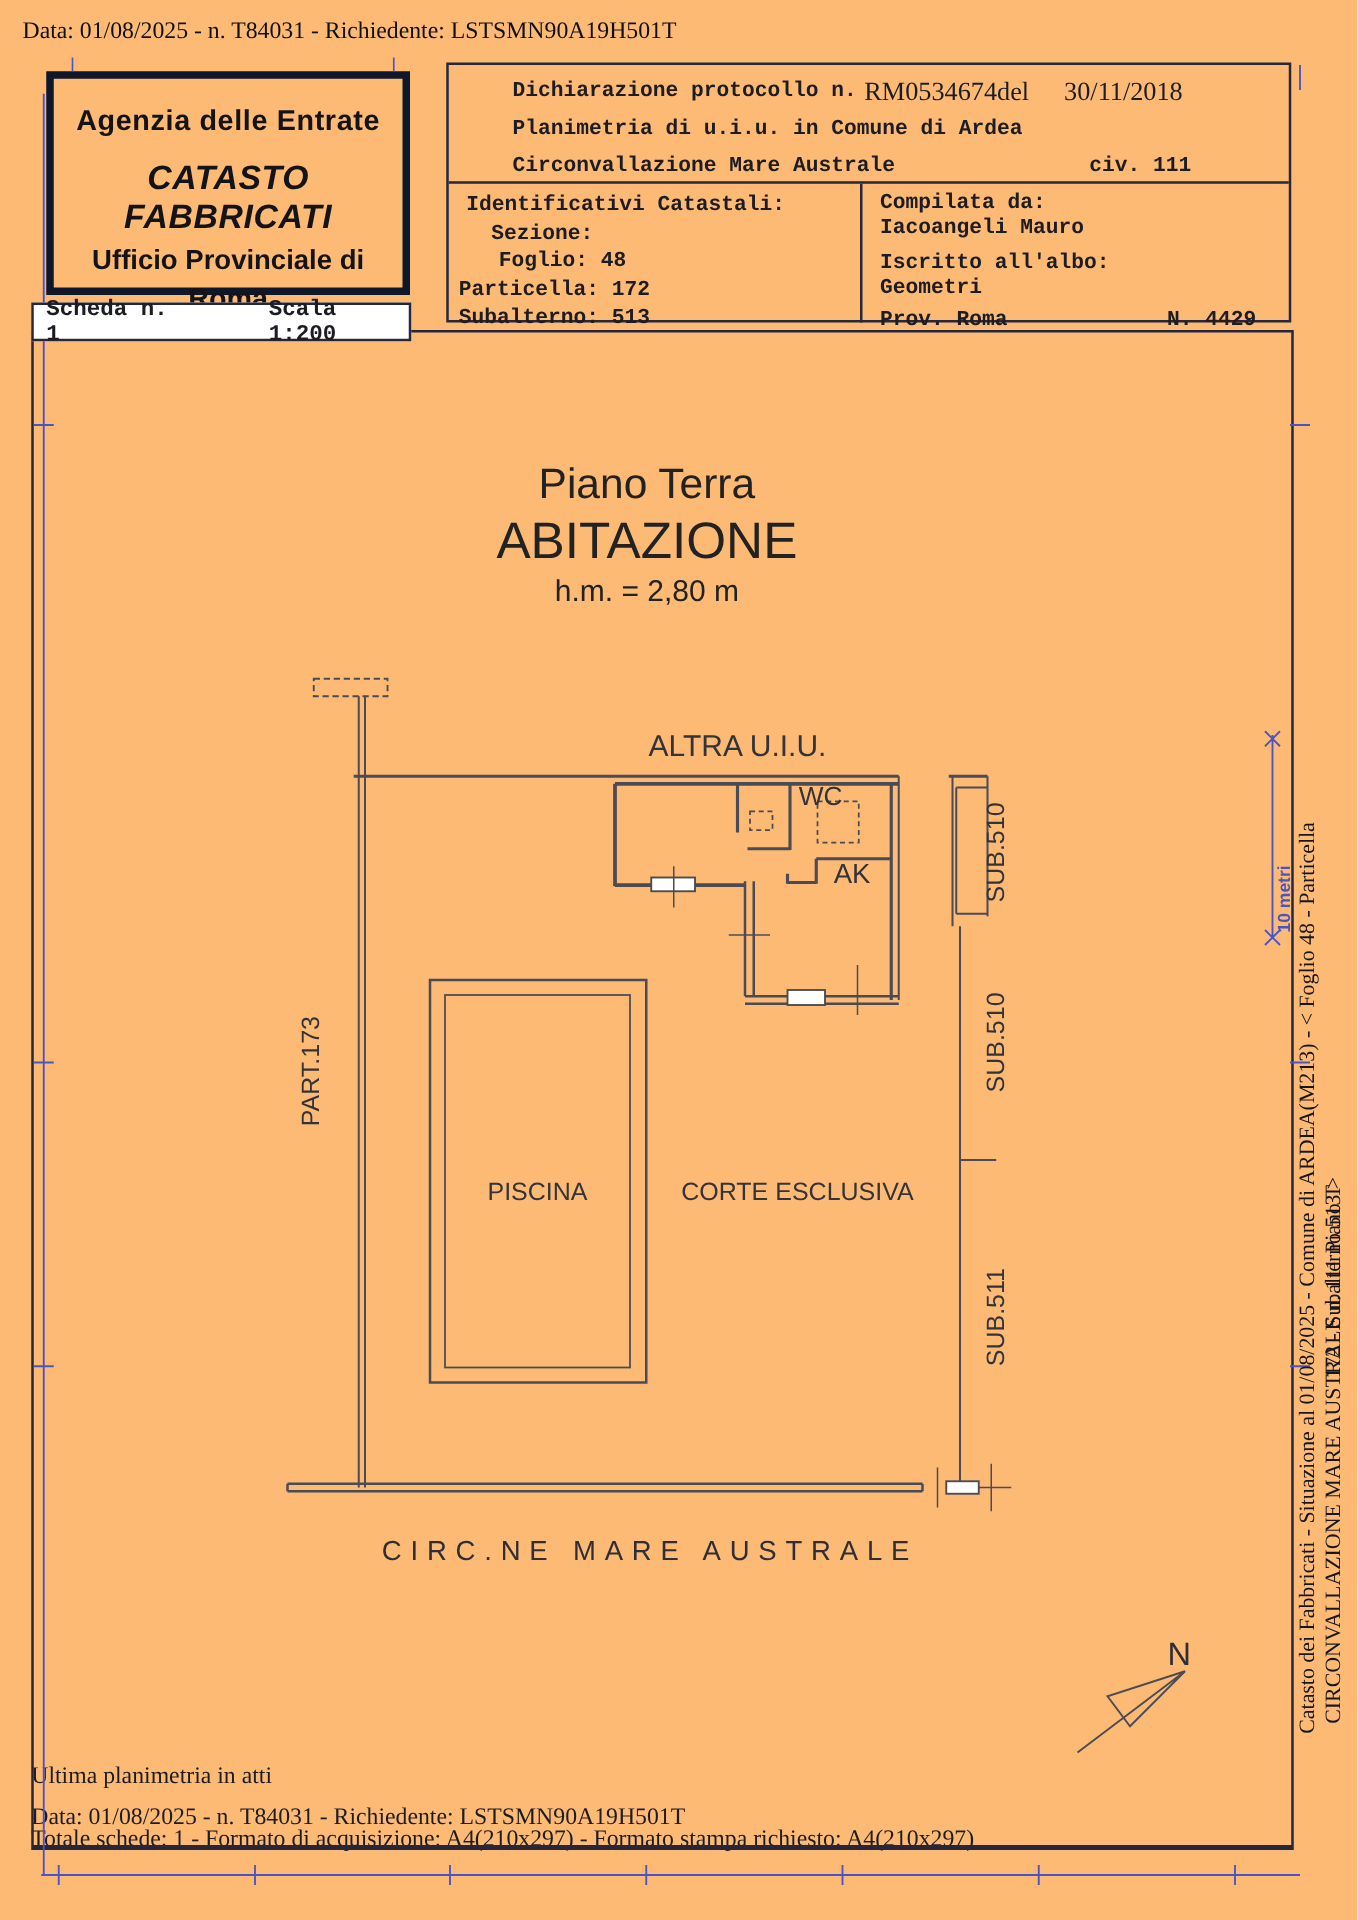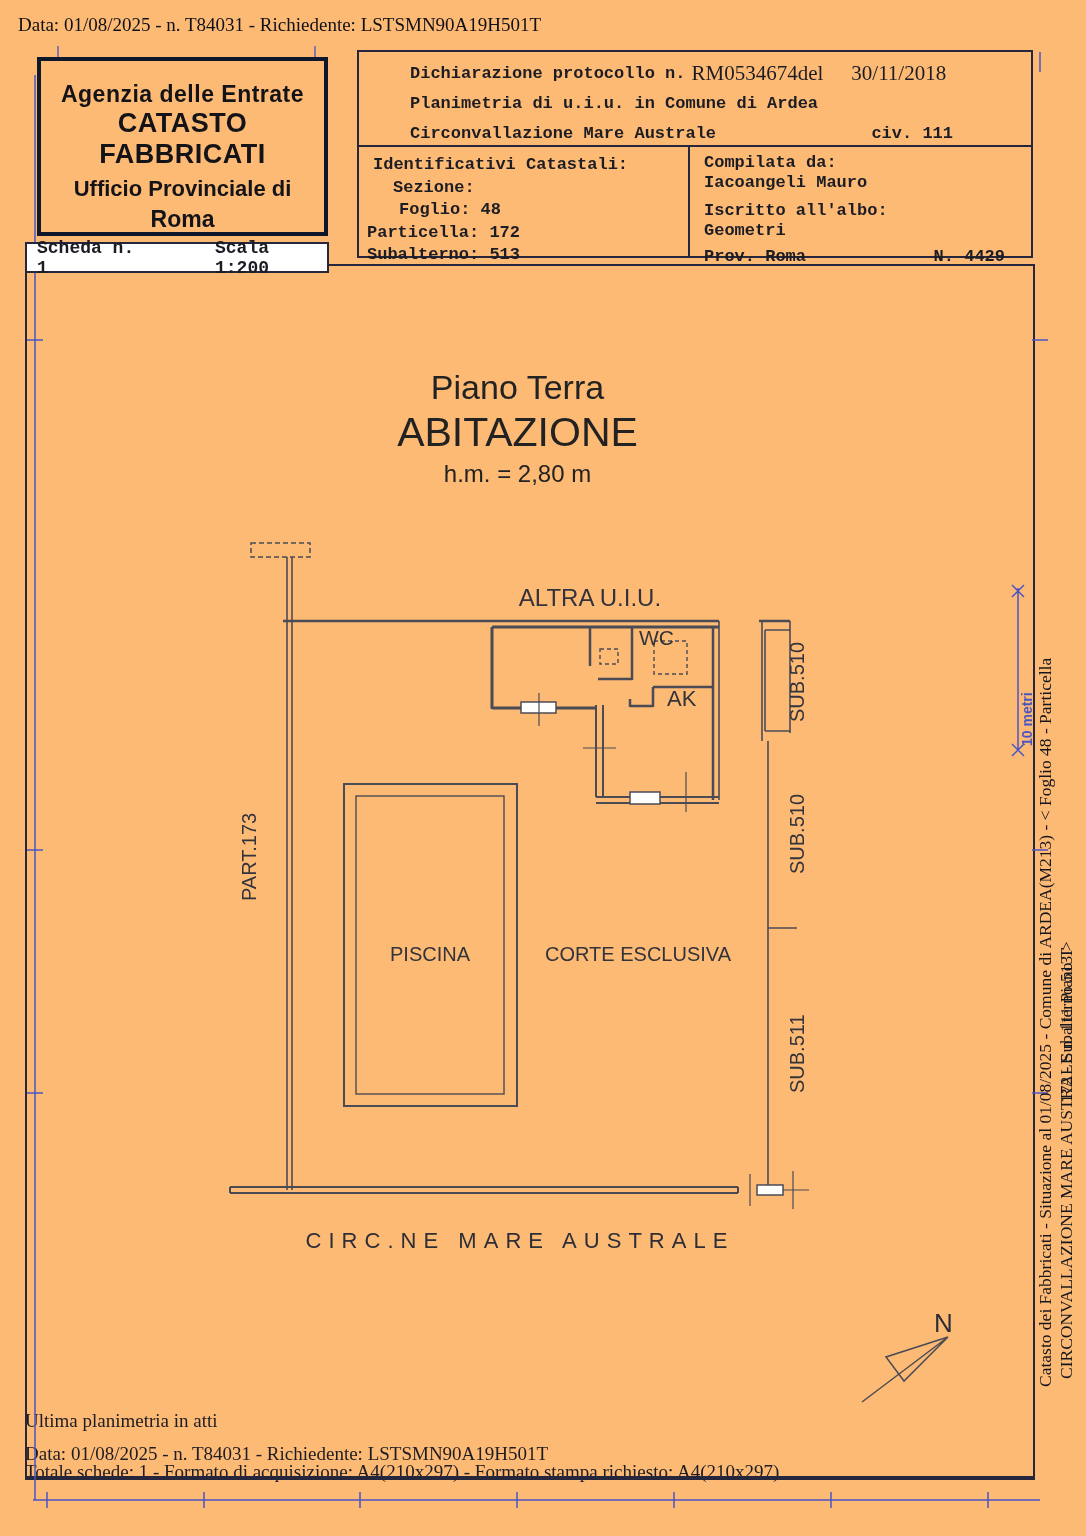--- a/index.html
+++ b/index.html
@@ -4,24 +4,24 @@
 <style>
   html,body{margin:0;padding:0;background:#ffffff;}
   #page{position:relative;width:1086px;height:1536px;background:#fdba74;overflow:hidden;
         font-family:"Liberation Sans",sans-serif;color:#1c1c24;}
   .abs{position:absolute;}
   .serif{font-family:"Liberation Serif",serif;}
 
   #top-meta{left:18px;top:14px;font-size:19px;color:#101018;}
 
   
-  #agency-box{left:37px;top:57px;width:291px;height:179px;border:4px solid #0f172a;
+  #agency-box{left:37px;top:57px;width:291px;height:179px;border:6px solid #0f172a;
               box-sizing:border-box;text-align:center;padding-top:20px;color:#141418;}
   #agency-box .a1{font-size:23px;font-weight:bold;letter-spacing:0.5px;}
-  #agency-box .a2{font-size:27px;font-weight:bold;margin-top:0;letter-spacing:0.5px;}
+  #agency-box .a2{font-size:27px;font-weight:bold;margin-top:17px;letter-spacing:0.5px;font-style:italic;}
   #agency-box .a3{font-size:22px;font-weight:bold;margin-top:6px;}
   #agency-box .a4{font-size:23px;font-weight:bold;margin-top:4px;}
 
   
   #decl-box{left:357px;top:50px;width:676px;height:208px;border:2px solid #26263c;box-sizing:border-box;}
   #decl-top{height:95px;border-bottom:2px solid #26263c;box-sizing:border-box;padding:6px 12px 0 12px;}
   .decl-row{height:30px;display:flex;align-items:center;}
   .decl-row .mono-lbl{font-size:17px;font-weight:bold;font-family:"Liberation Mono",monospace;margin-left:39px;}
   #proto-num{font-family:"Liberation Serif",serif;font-size:21px;margin-left:6px;}
   #proto-date{font-family:"Liberation Serif",serif;font-size:21px;margin-left:28px;}

